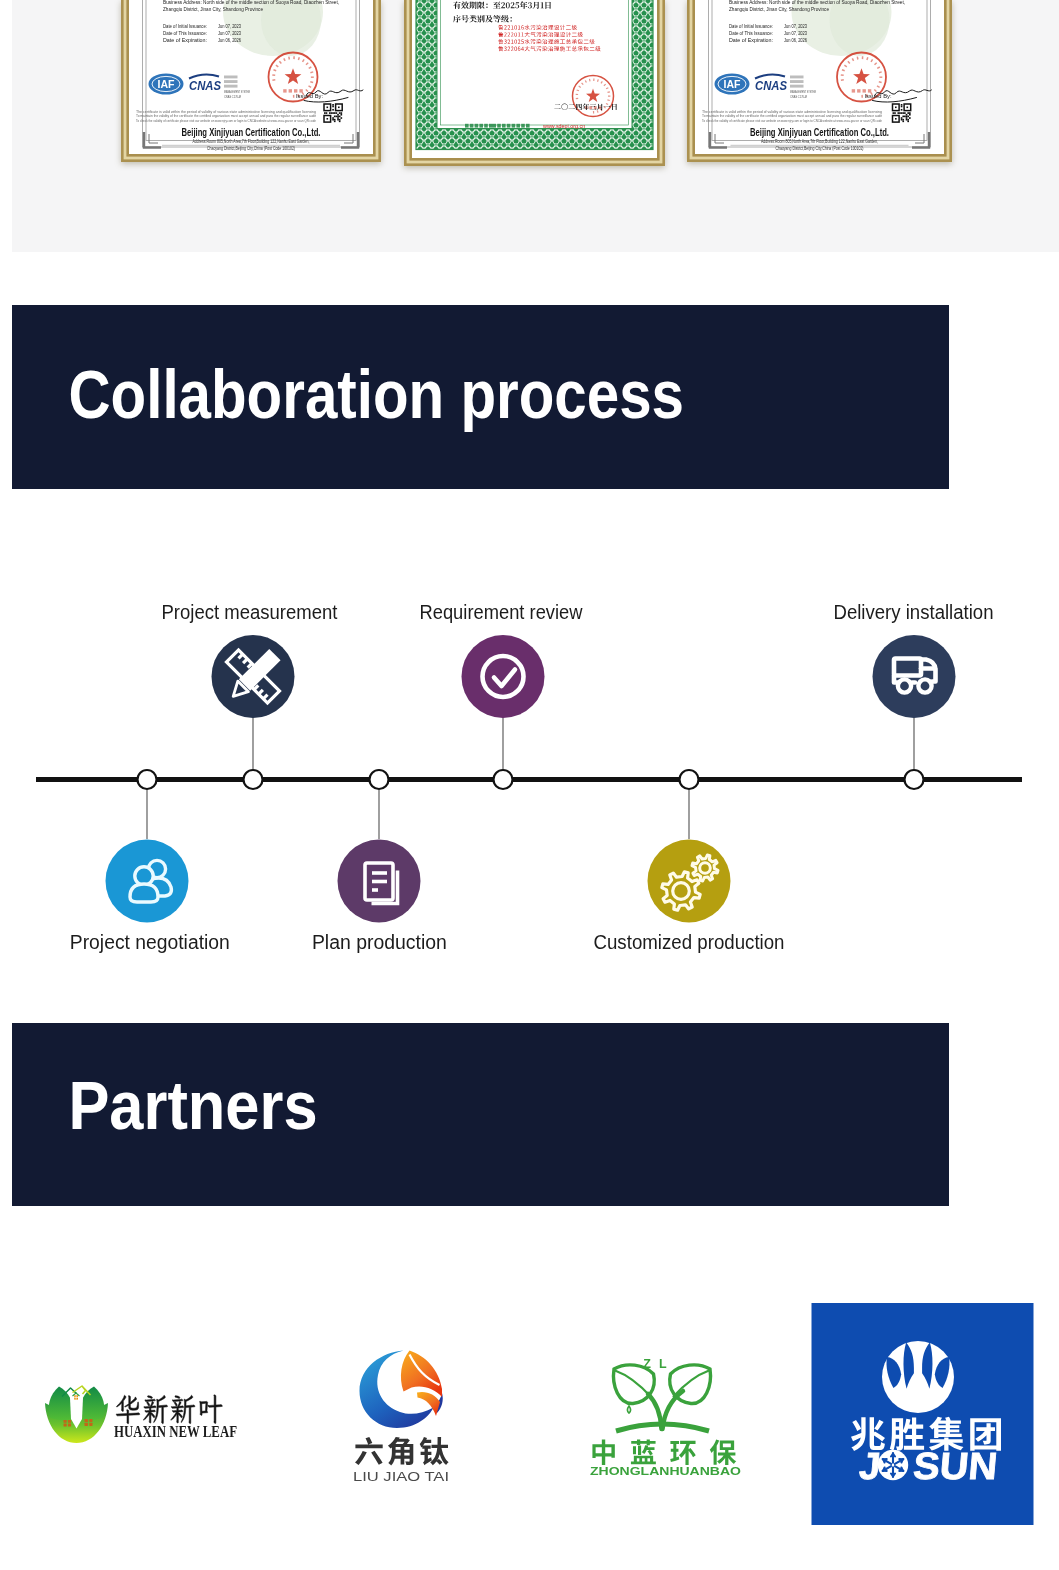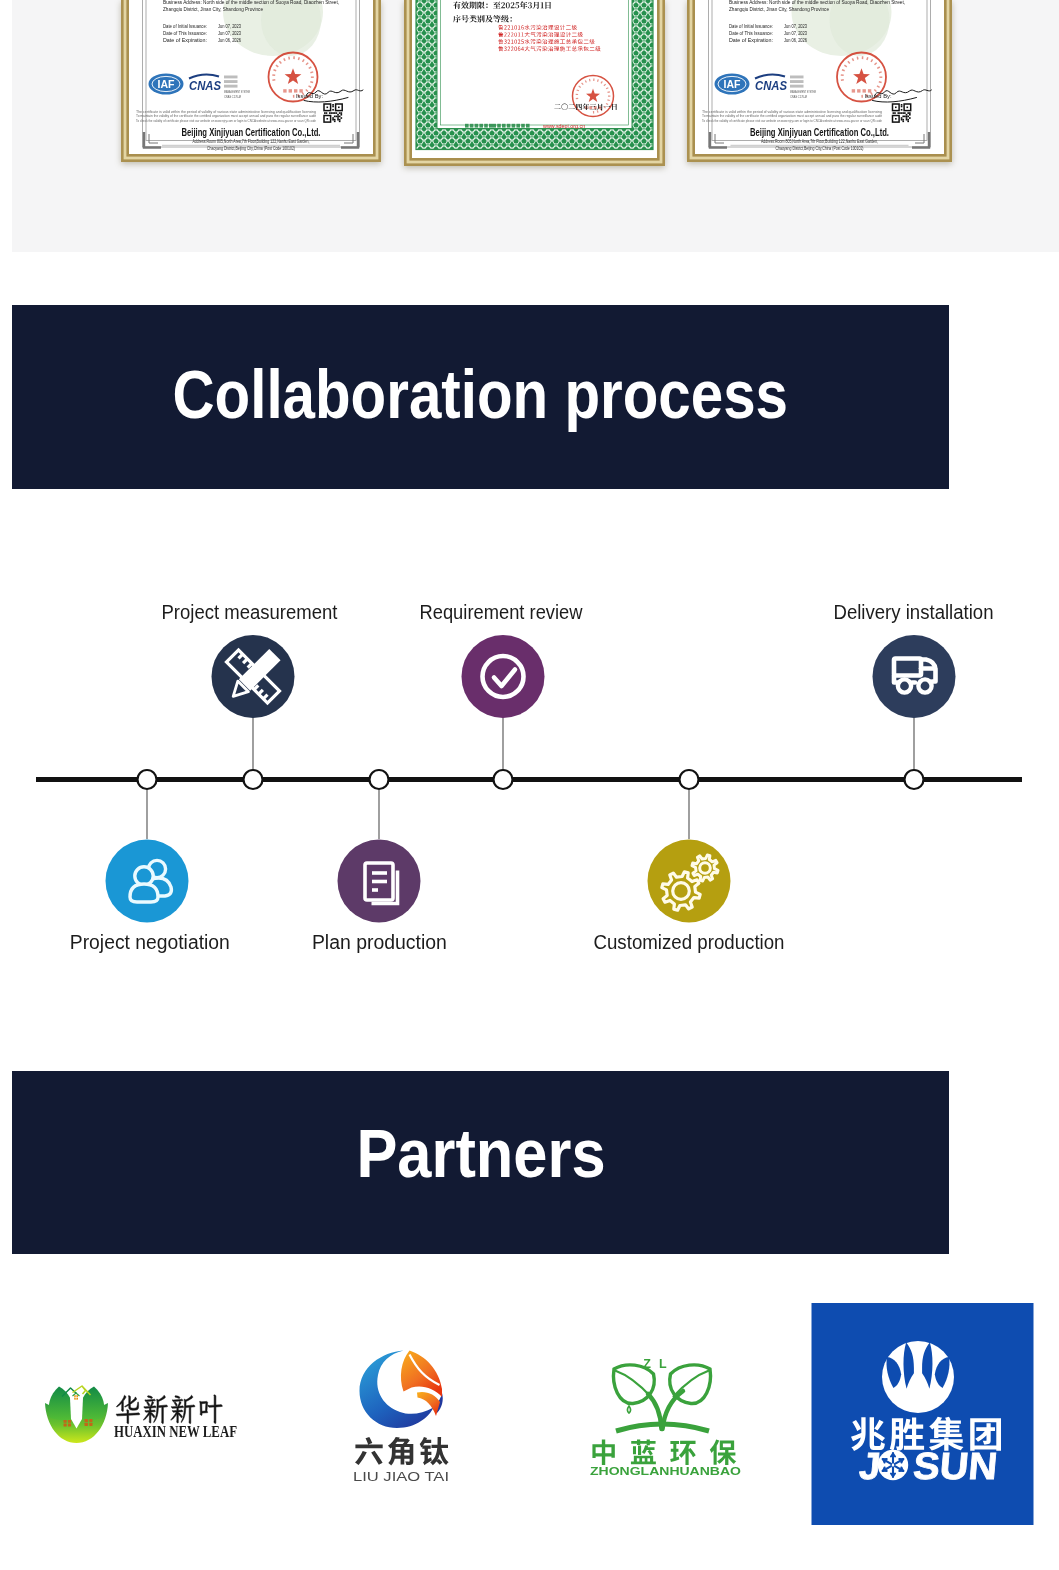--- a/index.html
+++ b/index.html
@@ -3,23 +3,23 @@
 <meta charset="utf-8">
 <style>
 html,body{margin:0;padding:0;background:#fff;}
 *{box-sizing:border-box;}
 body{font-family:"Liberation Sans",sans-serif;-webkit-font-smoothing:antialiased;}
 #page{position:relative;width:1059px;height:1570px;overflow:hidden;background:#fff;will-change:transform;margin-left:12px;}
 .abs{position:absolute;}
 
 #topband{left:0;top:0;width:1059px;height:252px;background:#f5f5f6;}
 
-.banner{left:0;width:937px;background:#121a33;color:#fff;display:flex;align-items:center;justify-content:center;}
+.banner{left:0;width:937px;background:#121a33;color:#fff;display:flex;align-items:center;}
 #banner1{top:305px;height:184px;}
-#banner2{top:1071px;height:183px;}
+#banner2{top:1023px;height:183px;padding-left:41px;}
 .banner .t{font-size:69px;font-weight:bold;letter-spacing:0px;}
 
 #process{left:0;top:489px;width:1059px;height:582px;}
 </style>
 </head>
 <body>
 <div id="page">
   <div class="abs" id="topband"></div>
   <svg class="abs" style="left:109px;top:0;filter:drop-shadow(0 2px 3px rgba(90,80,40,0.35));" width="260" height="163" viewBox="0 0 260 163">
       <defs>

